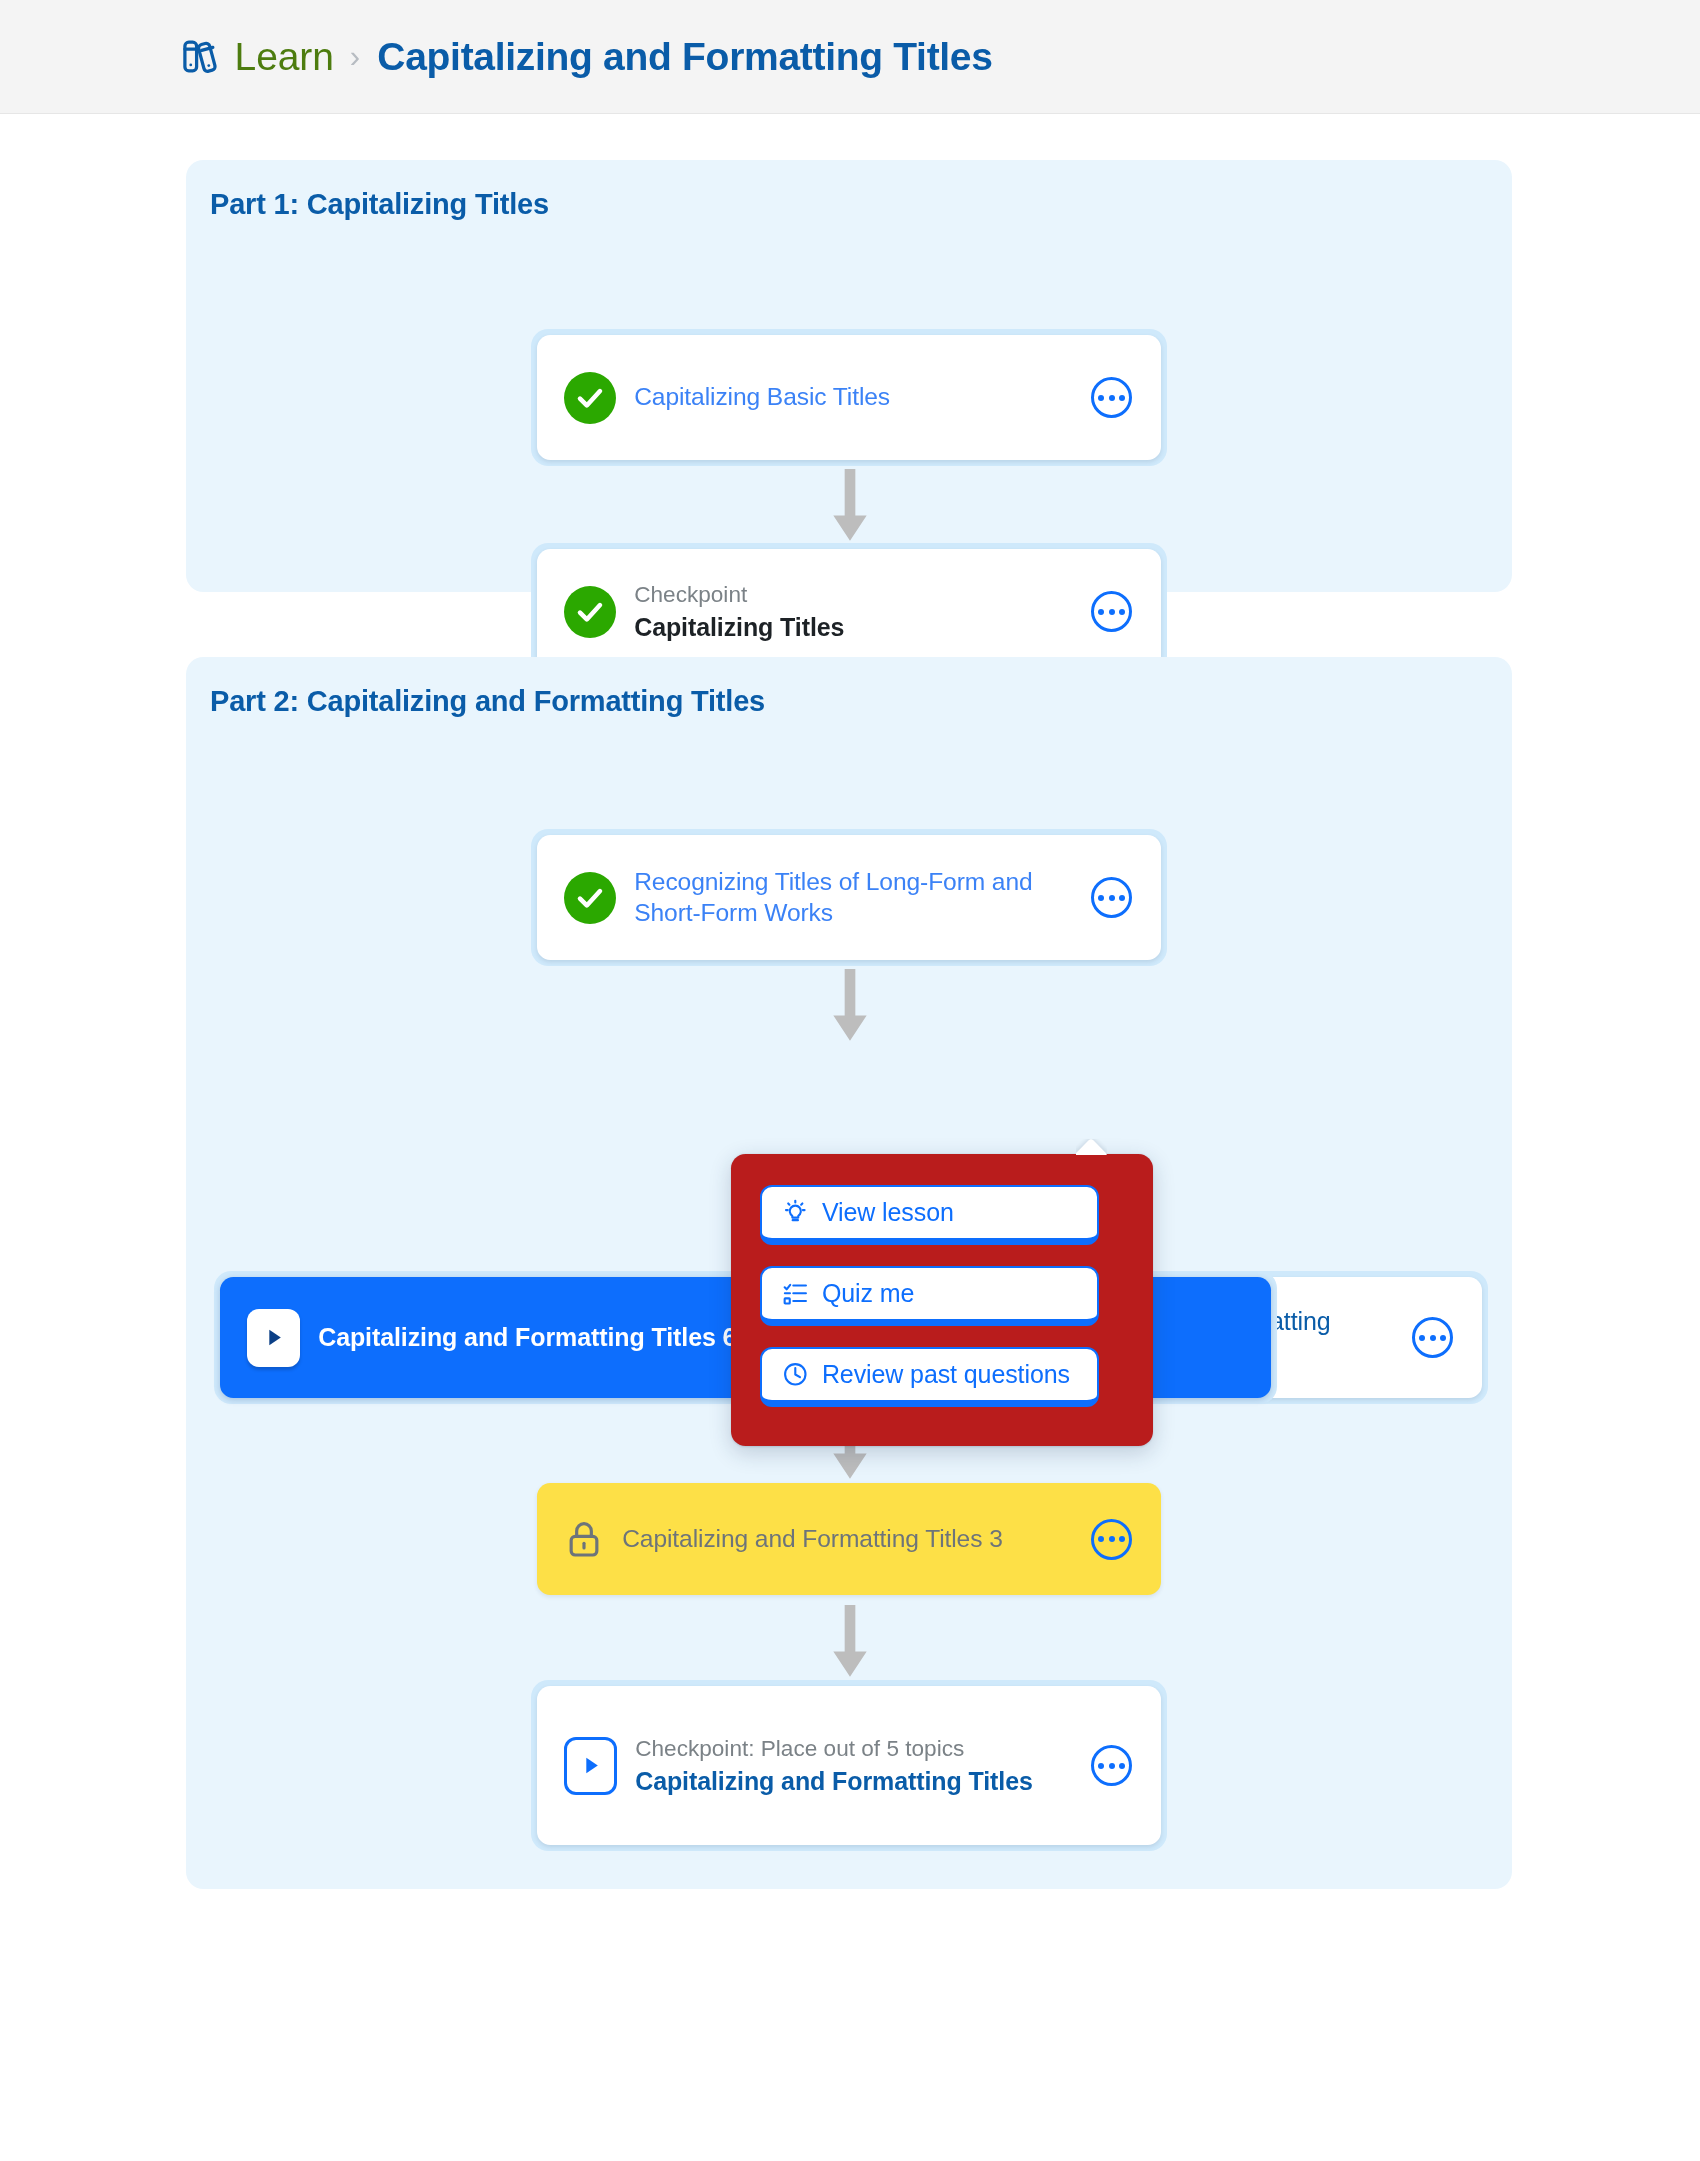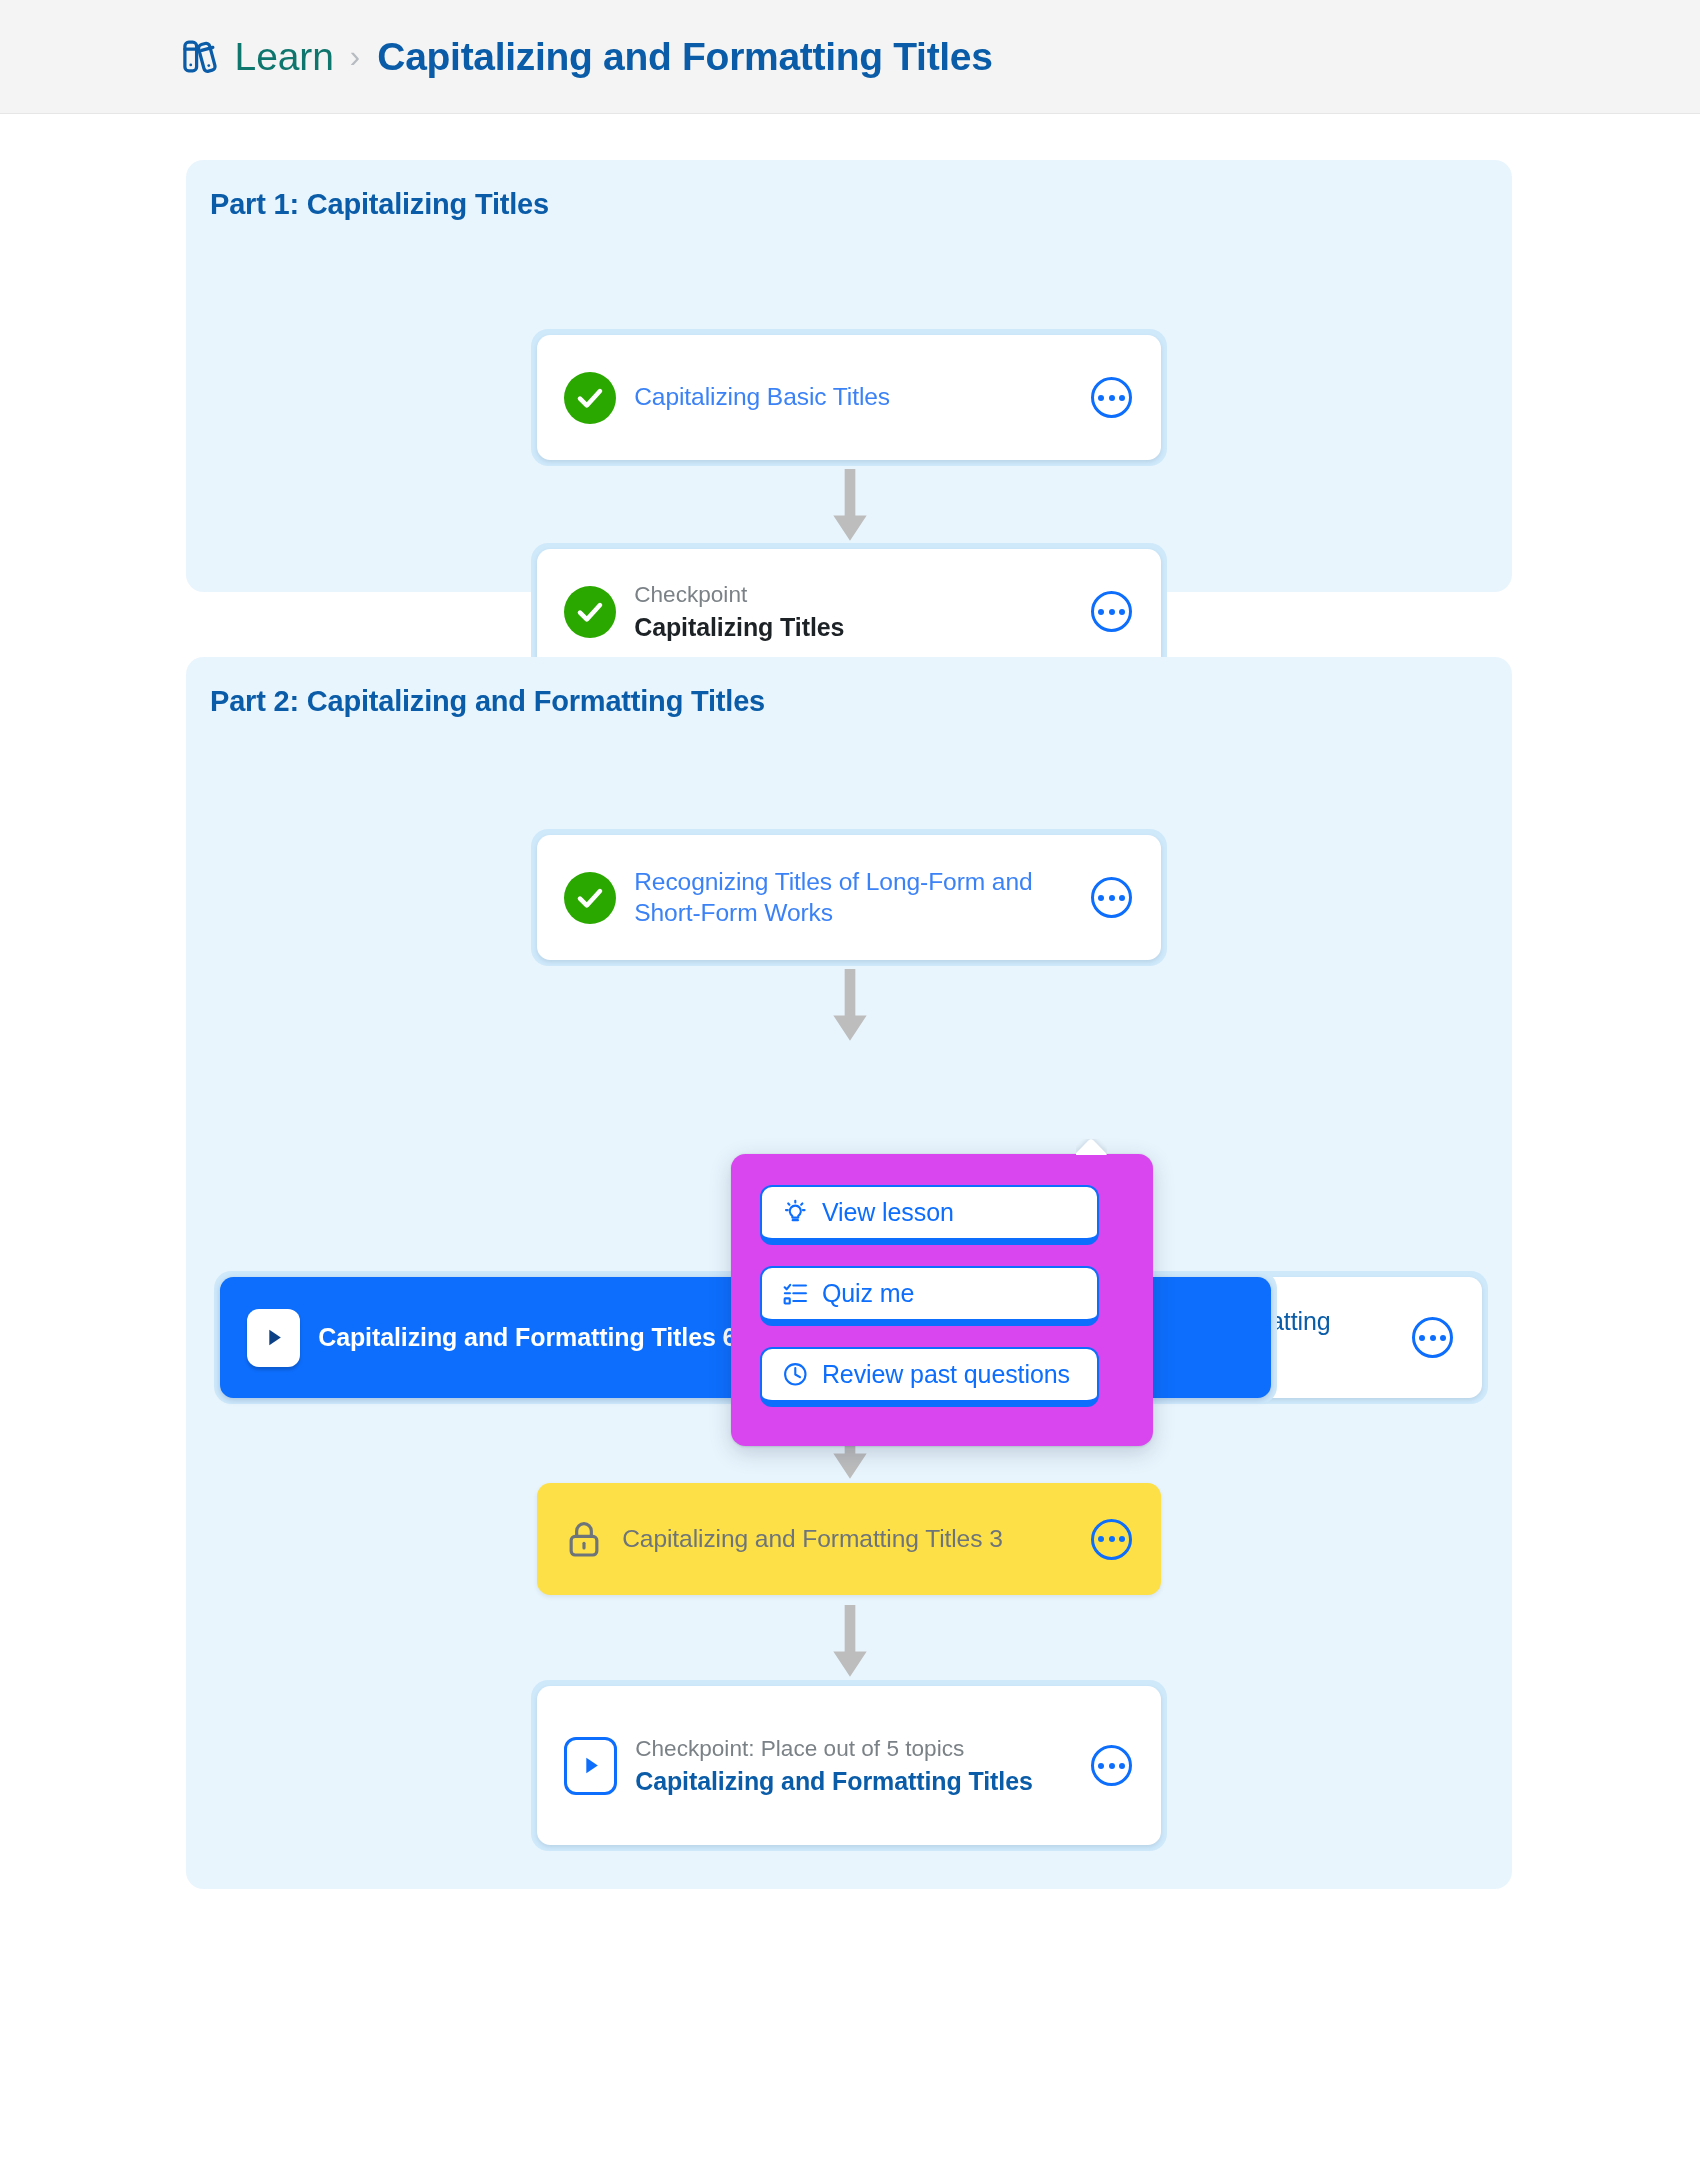--- a/index.html
+++ b/index.html
@@ -18,21 +18,21 @@
     background: #f4f4f4;
     border-bottom: 1.3px solid #e6e6e6;
     display: flex;
     align-items: center;
     padding-left: 181px;
   }
   .crumbs { display: flex; align-items: center; gap: 14.6px; }
   .books-icon { width: 39px; height: 39px; display: block; }
   .crumb-learn {
     font-size: 39px;
-    color: #0f766e;
+    color: #4d7c0f;
     font-weight: 400;
     letter-spacing: -0.1px;
   }
   .crumb-sep {
     font-size: 31px;
     color: #b7bcc2;
     font-weight: 400;
     margin: 0 2.7px 0 1.3px;
   }
   .crumb-title {
@@ -178,21 +178,21 @@
   .kebab i { width: 6px; height: 6px; border-radius: 50%; background: #0d6efd; display: block; }
 
   
   .arrow { position: absolute; width: 36px; }
   .arrow svg { width: 100%; height: 100%; display: block; }
 
   
   .popup {
     position: absolute;
     width: 422px;
-    background: #d946ef;
+    background: #b91c1c;
     border-radius: 14.6px;
     box-shadow: 0 6.6px 22.6px rgba(25,45,80,0.20), 0 0.7px 2px rgba(25,45,80,0.14);
     padding: 31px 29px 31px 29px;
     z-index: 60;
   }
   .popup-notch {
     position: absolute;
     top: -15.3px;
     left: 345px;
     width: 31px; height: 16px;

